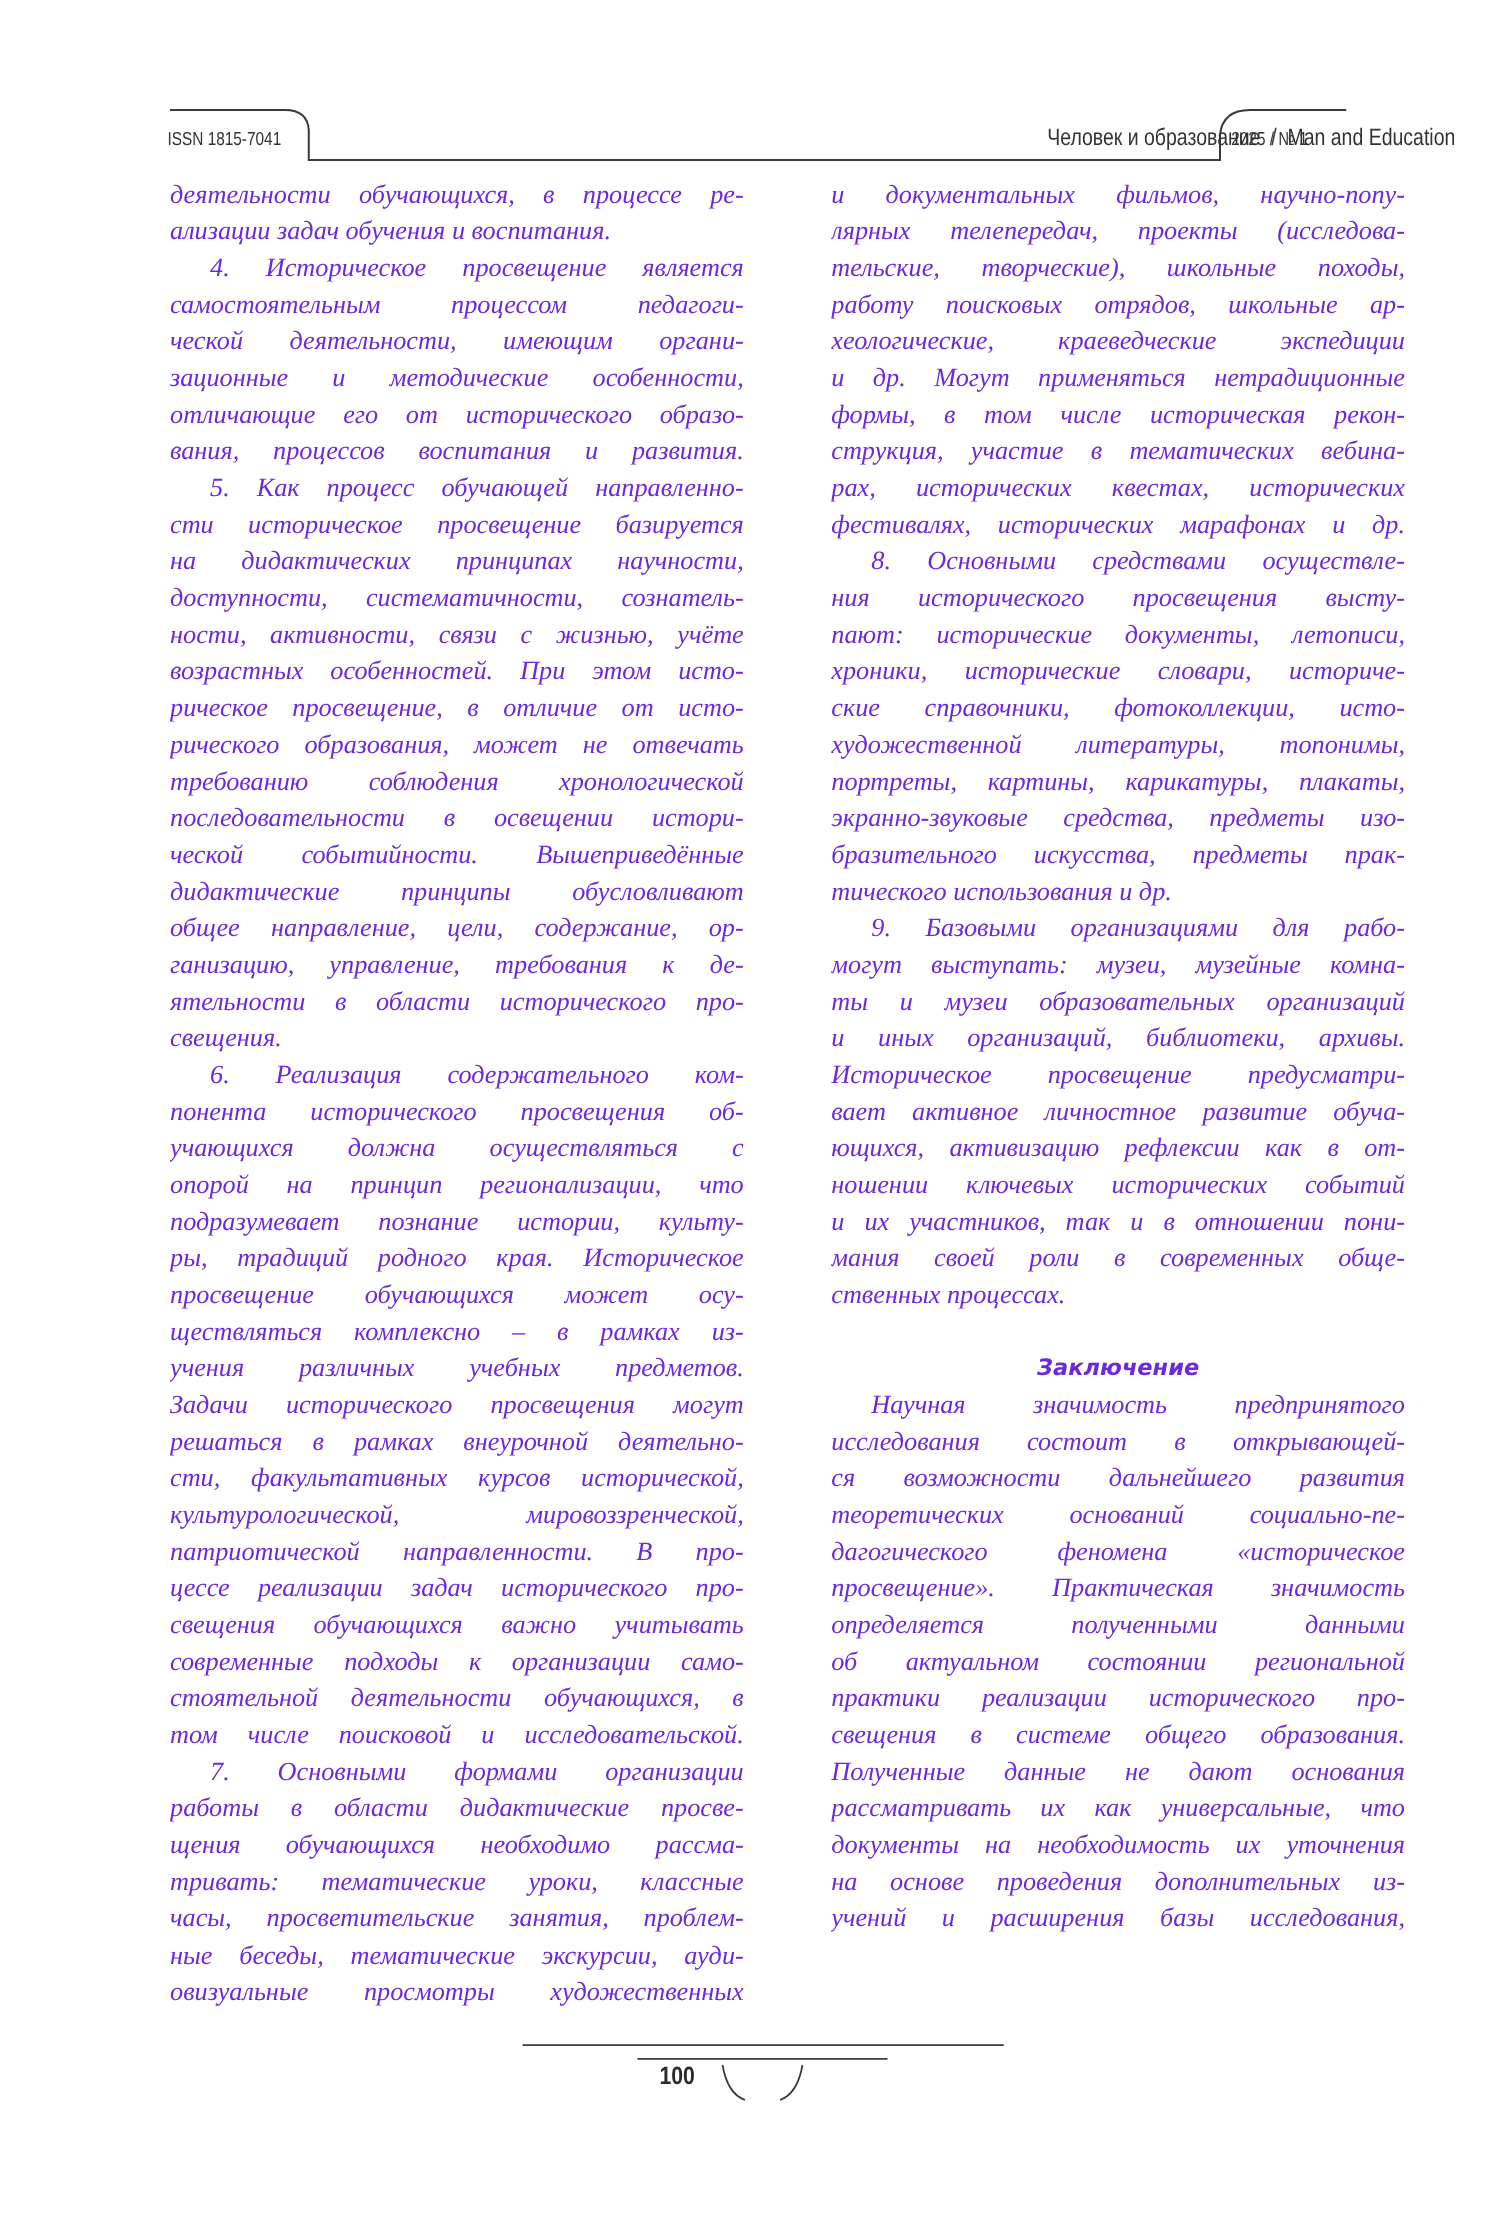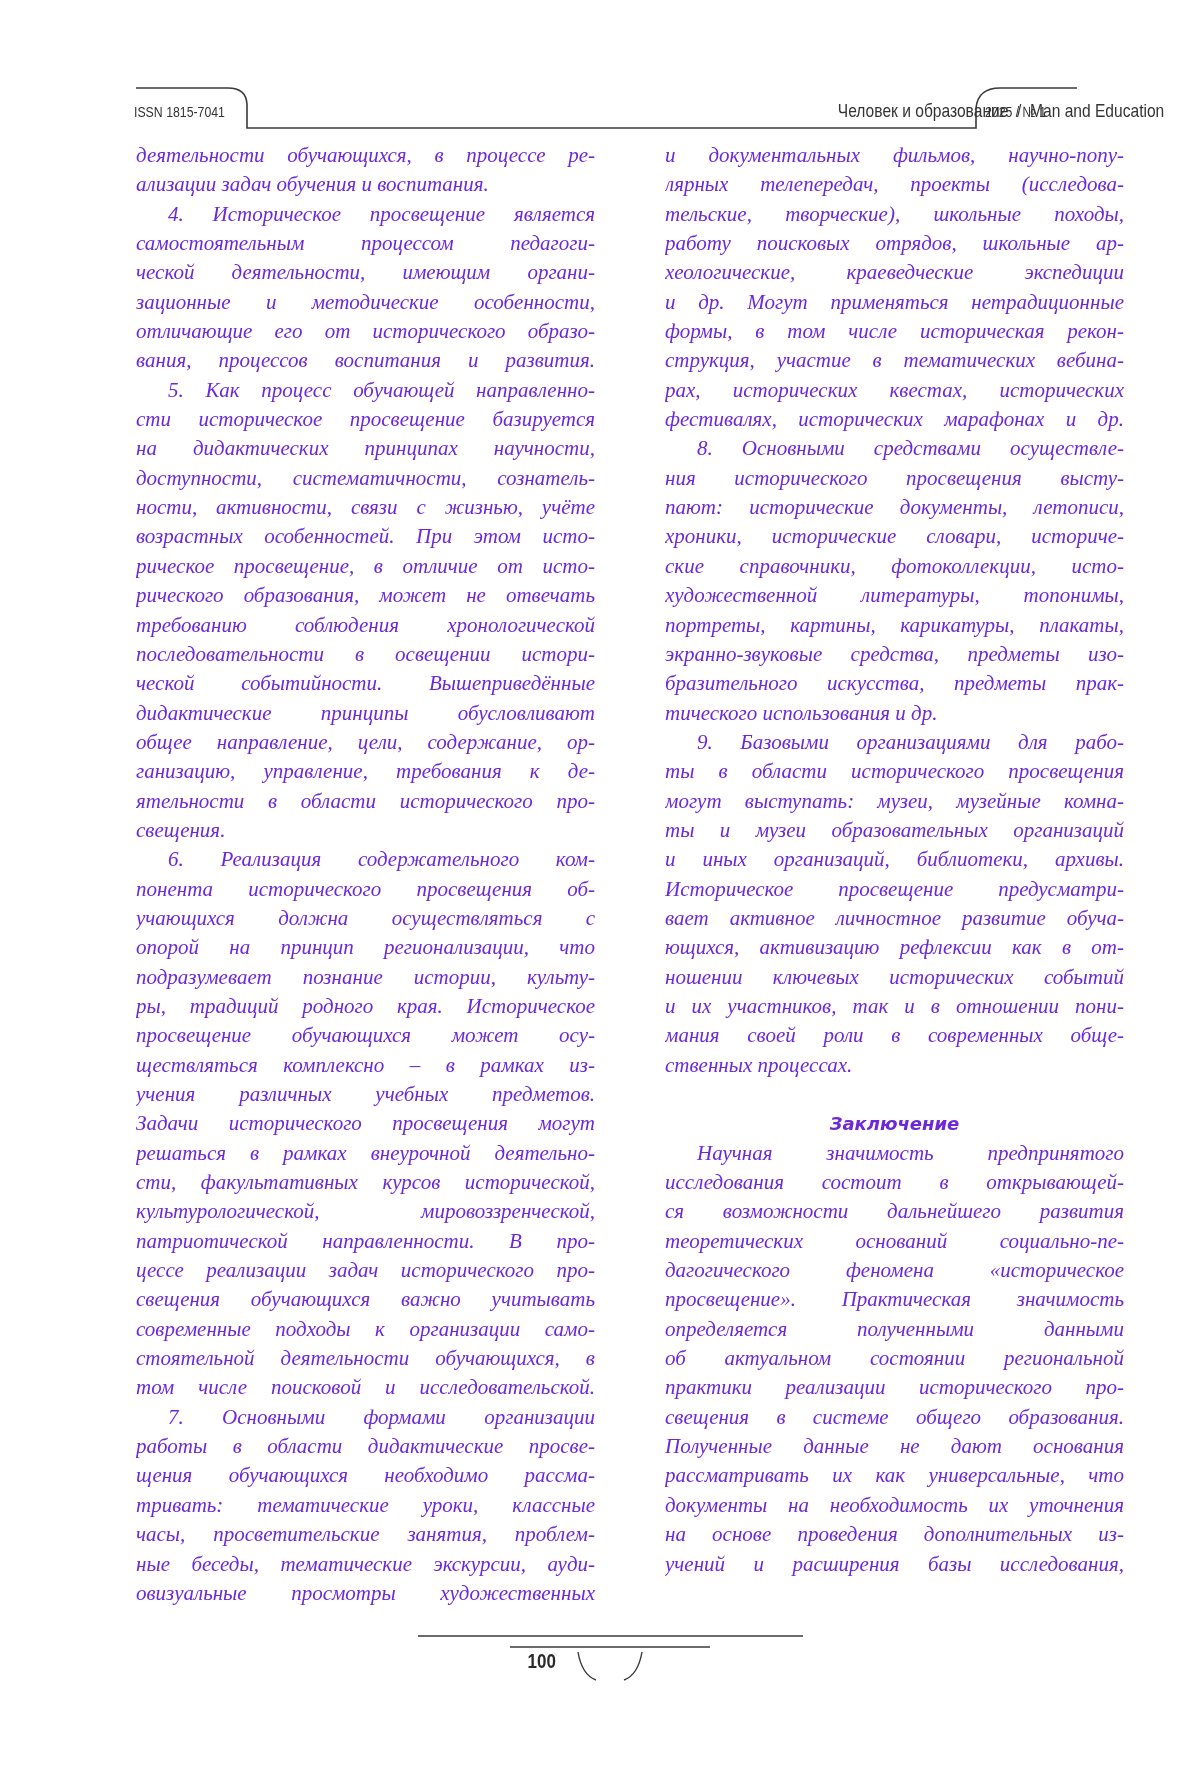--- a/index.html
+++ b/index.html
@@ -100,21 +100,20 @@
     <span class="line">ния исторического просвещения высту-</span>
     <span class="line">пают: исторические документы, летописи,</span>
     <span class="line">хроники, исторические словари, историче-</span>
     <span class="line">ские справочники, фотоколлекции, исто-</span>
     <span class="line">художественной литературы, топонимы,</span>
     <span class="line">портреты, картины, карикатуры, плакаты,</span>
     <span class="line">экранно-звуковые средства, предметы изо-</span>
     <span class="line">бразительного искусства, предметы прак-</span>
     <span class="line last">тического использования и др.</span>
     <span class="line indent">9. Базовыми организациями для рабо-</span>
-    <span class="line">ты в области исторического просвещения</span>
     <span class="line">могут выступать: музеи, музейные комна-</span>
     <span class="line">ты и музеи образовательных организаций</span>
     <span class="line">и иных организаций, библиотеки, архивы.</span>
     <span class="line">Историческое просвещение предусматри-</span>
     <span class="line">вает активное личностное развитие обуча-</span>
     <span class="line">ющихся, активизацию рефлексии как в от-</span>
     <span class="line">ношении ключевых исторических событий</span>
     <span class="line">и их участников, так и в отношении пони-</span>
     <span class="line">мания своей роли в современных обще-</span>
     <span class="line last">ственных процессах.</span>

